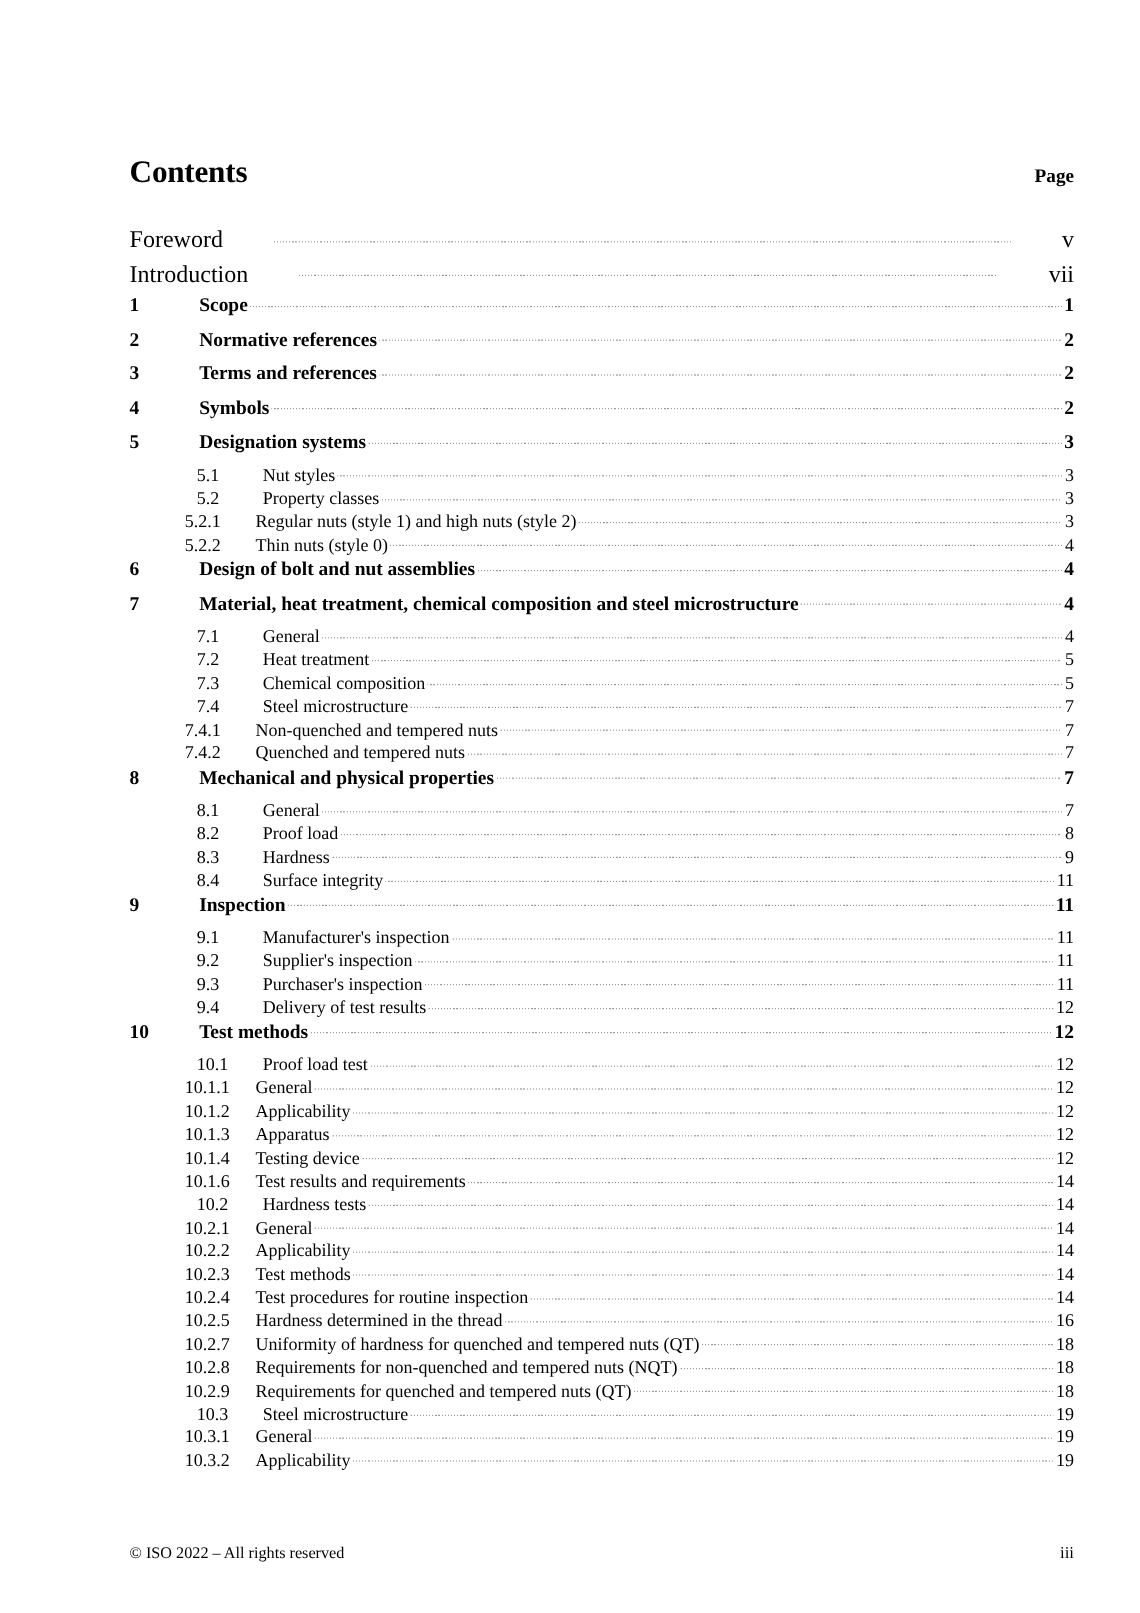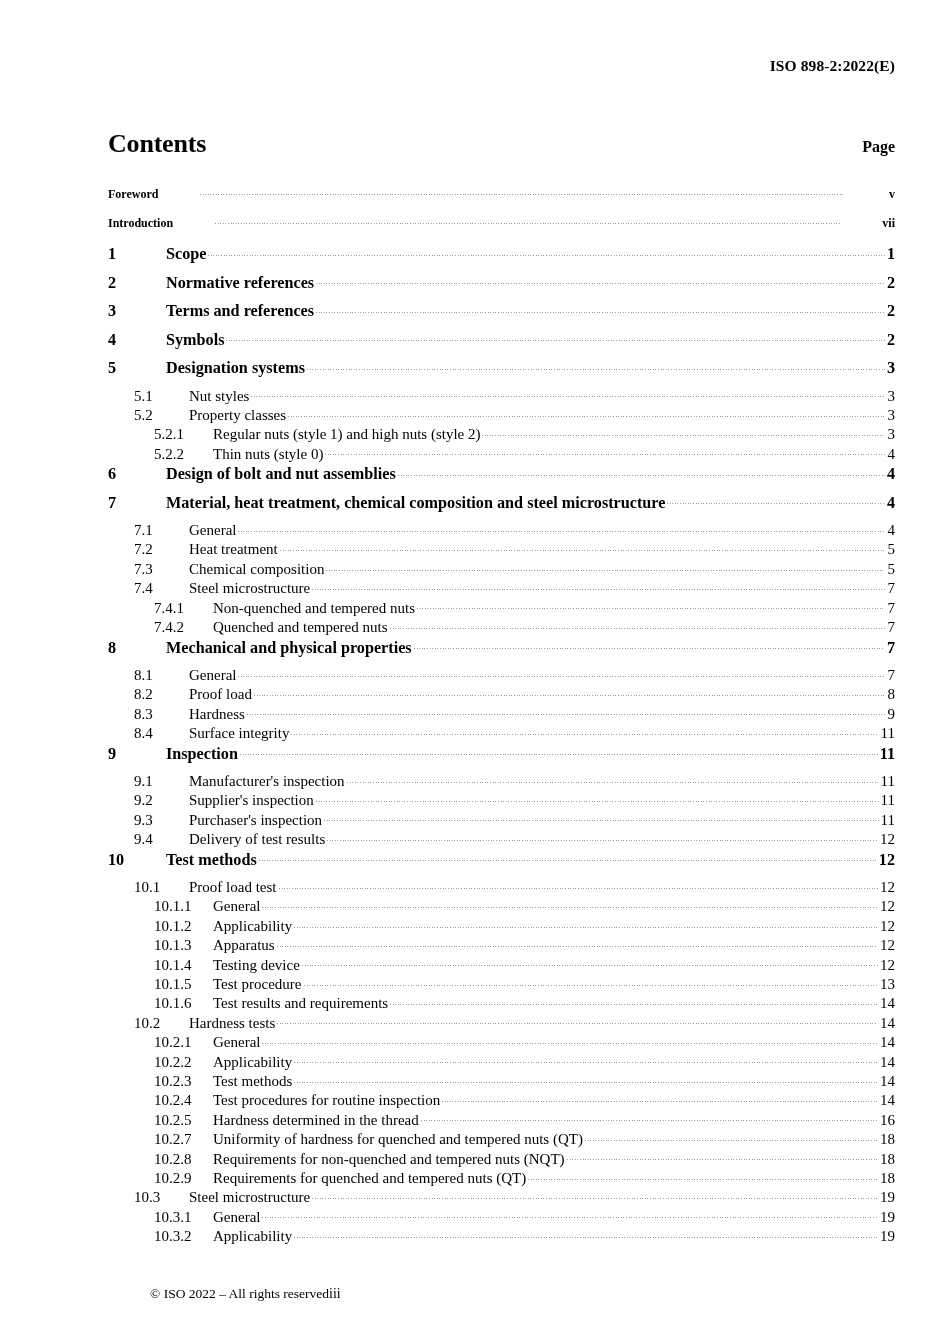--- a/index.html
+++ b/index.html
@@ -62,22 +62,22 @@
     display: flex;
     align-items: baseline;
     width: 100%;
     line-height: 1;
     white-space: nowrap;
   }
 
   
   .lvl0 {
     height: 28.5px;
-    font-size: 12px;
-    font-weight: bold;
+    font-size: 20px;
+    font-weight: normal;
     gap: 40px;
   }
   
   .lvl1 {
     height: 28.5px;
     font-size: 16.2px;
     font-weight: bold;
   }
   
   .lvl2 {
@@ -89,21 +89,21 @@
   .lvl3 {
     height: 19.4px;
     font-size: 15px;
     font-weight: normal;
   }
 
   .e-num {
     flex: 0 0 auto;
   }
   .lvl1 .e-num { width: 58px; }
-  .lvl2 .e-num { width: 55px; margin-left: 26px; }
+  .lvl2 .e-num { width: 55px; margin-left: 56px; }
   .lvl3 .e-num { width: 59px; margin-left: 46px; }
 
   .e-text {
     flex: 0 0 auto;
     padding-right: 2px;
   }
 
   .e-dots {
     flex: 1 1 auto;
     min-width: 6px;
@@ -131,32 +131,30 @@
     min-width: 10px;
   }
 
   
   .footer {
     position: absolute;
     left: 108px; top: 1286px;
     width: 787px;
     display: flex;
     align-items: baseline;
-    justify-content: flex-start;
+    justify-content: space-between;
     font-size: 13.5px;
-    margin-left: 42px;
   }
   .footer-page { font-size: 14px; }
 </style>
 </head>
 <body>
 
 <div class="page">
 
-  <div class="doc-header">ISO 898-2:2022(E)</div>
 
   <div class="title-row">
     <div class="contents-title">Contents</div>
     <div class="page-label">Page</div>
   </div>
 
   <div class="toc" id="toc-list">
       <div class="toc-entry lvl0">
         <span class="e-text">Foreword</span>
         <span class="e-dots"></span>
@@ -359,26 +357,20 @@
         <span class="e-dots"></span>
         <span class="e-page">12</span>
       </div>
       <div class="toc-entry lvl3">
         <span class="e-num">10.1.4</span>
         <span class="e-text">Testing device</span>
         <span class="e-dots"></span>
         <span class="e-page">12</span>
       </div>
       <div class="toc-entry lvl3">
-        <span class="e-num">10.1.5</span>
-        <span class="e-text">Test procedure</span>
-        <span class="e-dots"></span>
-        <span class="e-page">13</span>
-      </div>
-      <div class="toc-entry lvl3">
         <span class="e-num">10.1.6</span>
         <span class="e-text">Test results and requirements</span>
         <span class="e-dots"></span>
         <span class="e-page">14</span>
       </div>
       <div class="toc-entry lvl2">
         <span class="e-num">10.2</span>
         <span class="e-text">Hardness tests</span>
         <span class="e-dots"></span>
         <span class="e-page">14</span>

